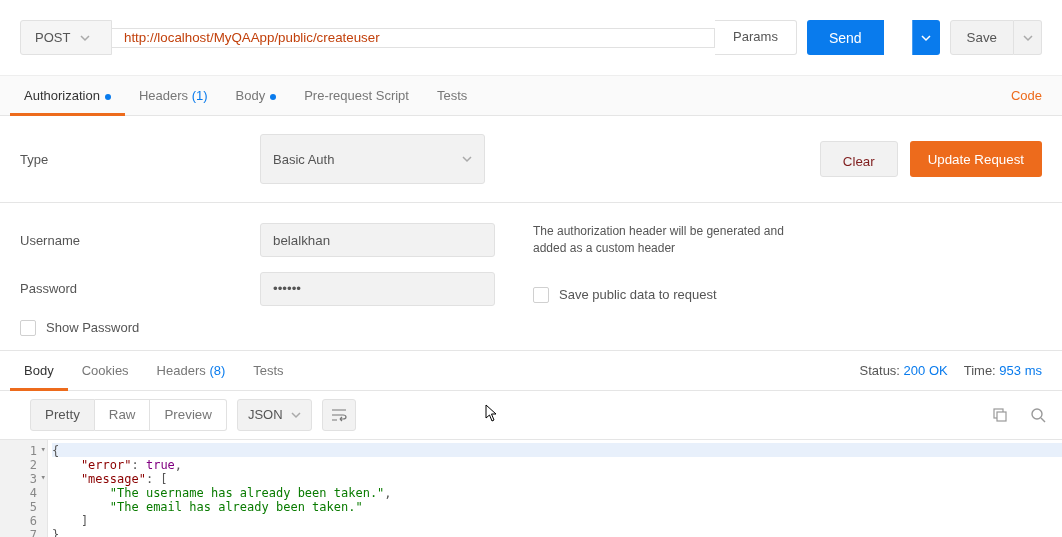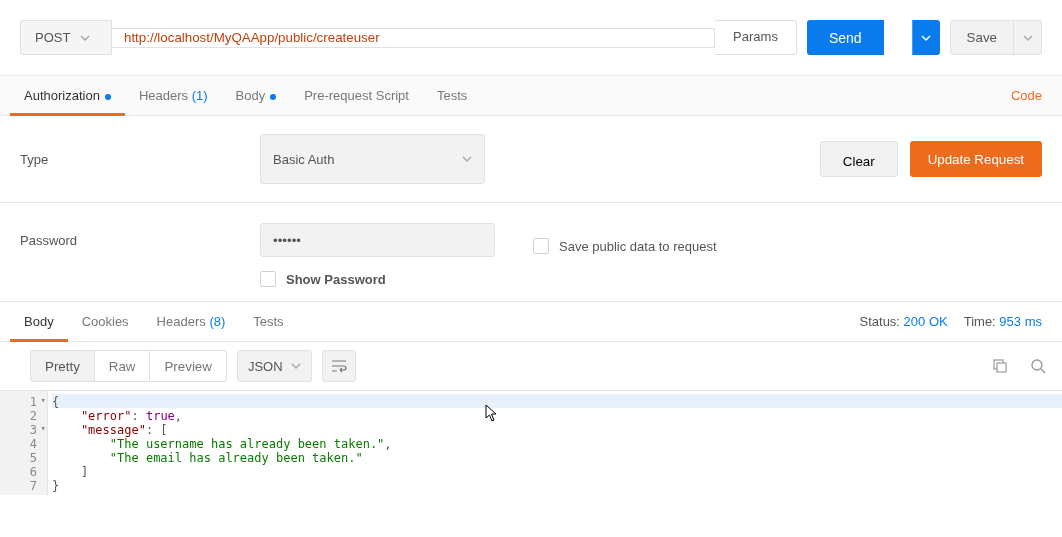--- a/index.html
+++ b/index.html
@@ -21,31 +21,31 @@
 .req-tab.active { color: #333; }
 .req-tab.active::after { content:''; position:absolute; bottom:-1px; left:0; right:0; height:3px; background:#ED6B1C; }
 .dot { width:6px; height:6px; background:#097BED; border-radius:50%; display:inline-block; margin-left:5px; vertical-align:middle; }
 .paren-num { color:#097BED; }
 .code-link { margin-left:auto; color:#ED6B1C; padding:12px 10px; }
 .auth-panel { padding: 18px 20px; border-bottom: 1px solid #e5e5e5; }
 .auth-row1 { display:flex; align-items:center; }
 .auth-label { width: 240px; color:#555; }
 .auth-select { width:225px; background:#f2f2f2; border:1px solid #e1e1e1; border-radius:3px; padding:24px 12px; display:flex; align-items:center; justify-content:space-between; color:#555; height:36px; }
 .auth-buttons { margin-left:auto; display:flex; gap:12px; }
-.clear-btn { background:#f2f2f2; border:1px solid #e1e1e1; border-radius:3px; padding:12px 22px; color:#000000; height:36px; }
+.clear-btn { background:#f2f2f2; border:1px solid #e1e1e1; border-radius:3px; padding:12px 22px; color:#7f1d1d; height:36px; }
 .update-btn { background:#ED6B1C; border:none; color:#fff; border-radius:3px; padding:8px 18px; height:36px; }
 .auth-fields { padding: 20px 20px 14px 20px; }
 .field-row { display:flex; align-items:center; margin-bottom:14px; }
 .field-label { width:240px; color:#555; }
 .text-input { width:235px; background:#f2f2f2; border:1px solid #e1e1e1; border-radius:3px; padding:8px 12px; color:#555; height:34px; }
 .helper-col { margin-left:38px; max-width:260px; }
 .helper-text { color:#555; font-size:12px; line-height:1.45; }
 .checkbox-row { display:flex; align-items:center; gap:10px; margin-top:12px; }
 .cbox { width:16px; height:16px; border:1px solid #d0d0d0; border-radius:2px; background:#fff; }
-.showpw-row { display:flex; align-items:flex-end; margin-left:240px; gap:10px;font-weight:bold; }
+.showpw-row { display:flex; align-items:flex-start; gap:10px; }
 .resp-tabs { display:flex; align-items:center; padding:0 10px; border-top:1px solid #e5e5e5; border-bottom:1px solid #e5e5e5; background:#fff; }
 .resp-tab { padding:12px 14px; color:#777; position:relative; }
 .resp-tab.active { color:#333; }
 .resp-tab.active::after { content:''; position:absolute; bottom:-1px; left:0; right:0; height:3px; background:#ED6B1C; }
 .resp-meta { margin-left:auto; display:flex; gap:16px; color:#555; padding-right:10px; }
 .meta-val { color:#097BED; }
 .body-toolbar { display:flex; align-items:center; gap:0; padding:8px 10px; border-bottom:1px solid #e5e5e5; }
 .fmt-group { display:flex;margin-left:20px; }
 .fmt-btn { background:#fff; border:1px solid #e1e1e1; padding:6px 14px; color:#777; height:32px; }
 .fmt-btn:first-child { border-radius:3px 0 0 3px; }
@@ -132,20 +132,27 @@
     </div>
     <div class="auth-buttons">
       <button class="clear-btn">Clear</button>
       <button class="update-btn">Update Request</button>
     </div>
   </div>
 </div>
 
 <div class="auth-fields">
   <div class="field-row">
+    <div class="field-label">Username</div>
+    <input class="text-input" value="belalkhan" style="">
+    <div class="helper-col">
+      <div class="helper-text">The authorization header will be generated and added as a custom header</div>
+    </div>
+  </div>
+  <div class="field-row">
     <div class="field-label">Password</div>
     <input class="text-input" type="text" value="••••••" style="">
     <div class="helper-col">
       <div class="checkbox-row">
         <div class="cbox"></div>
         <span>Save public data to request</span>
       </div>
     </div>
   </div>
   <div class="showpw-row">

